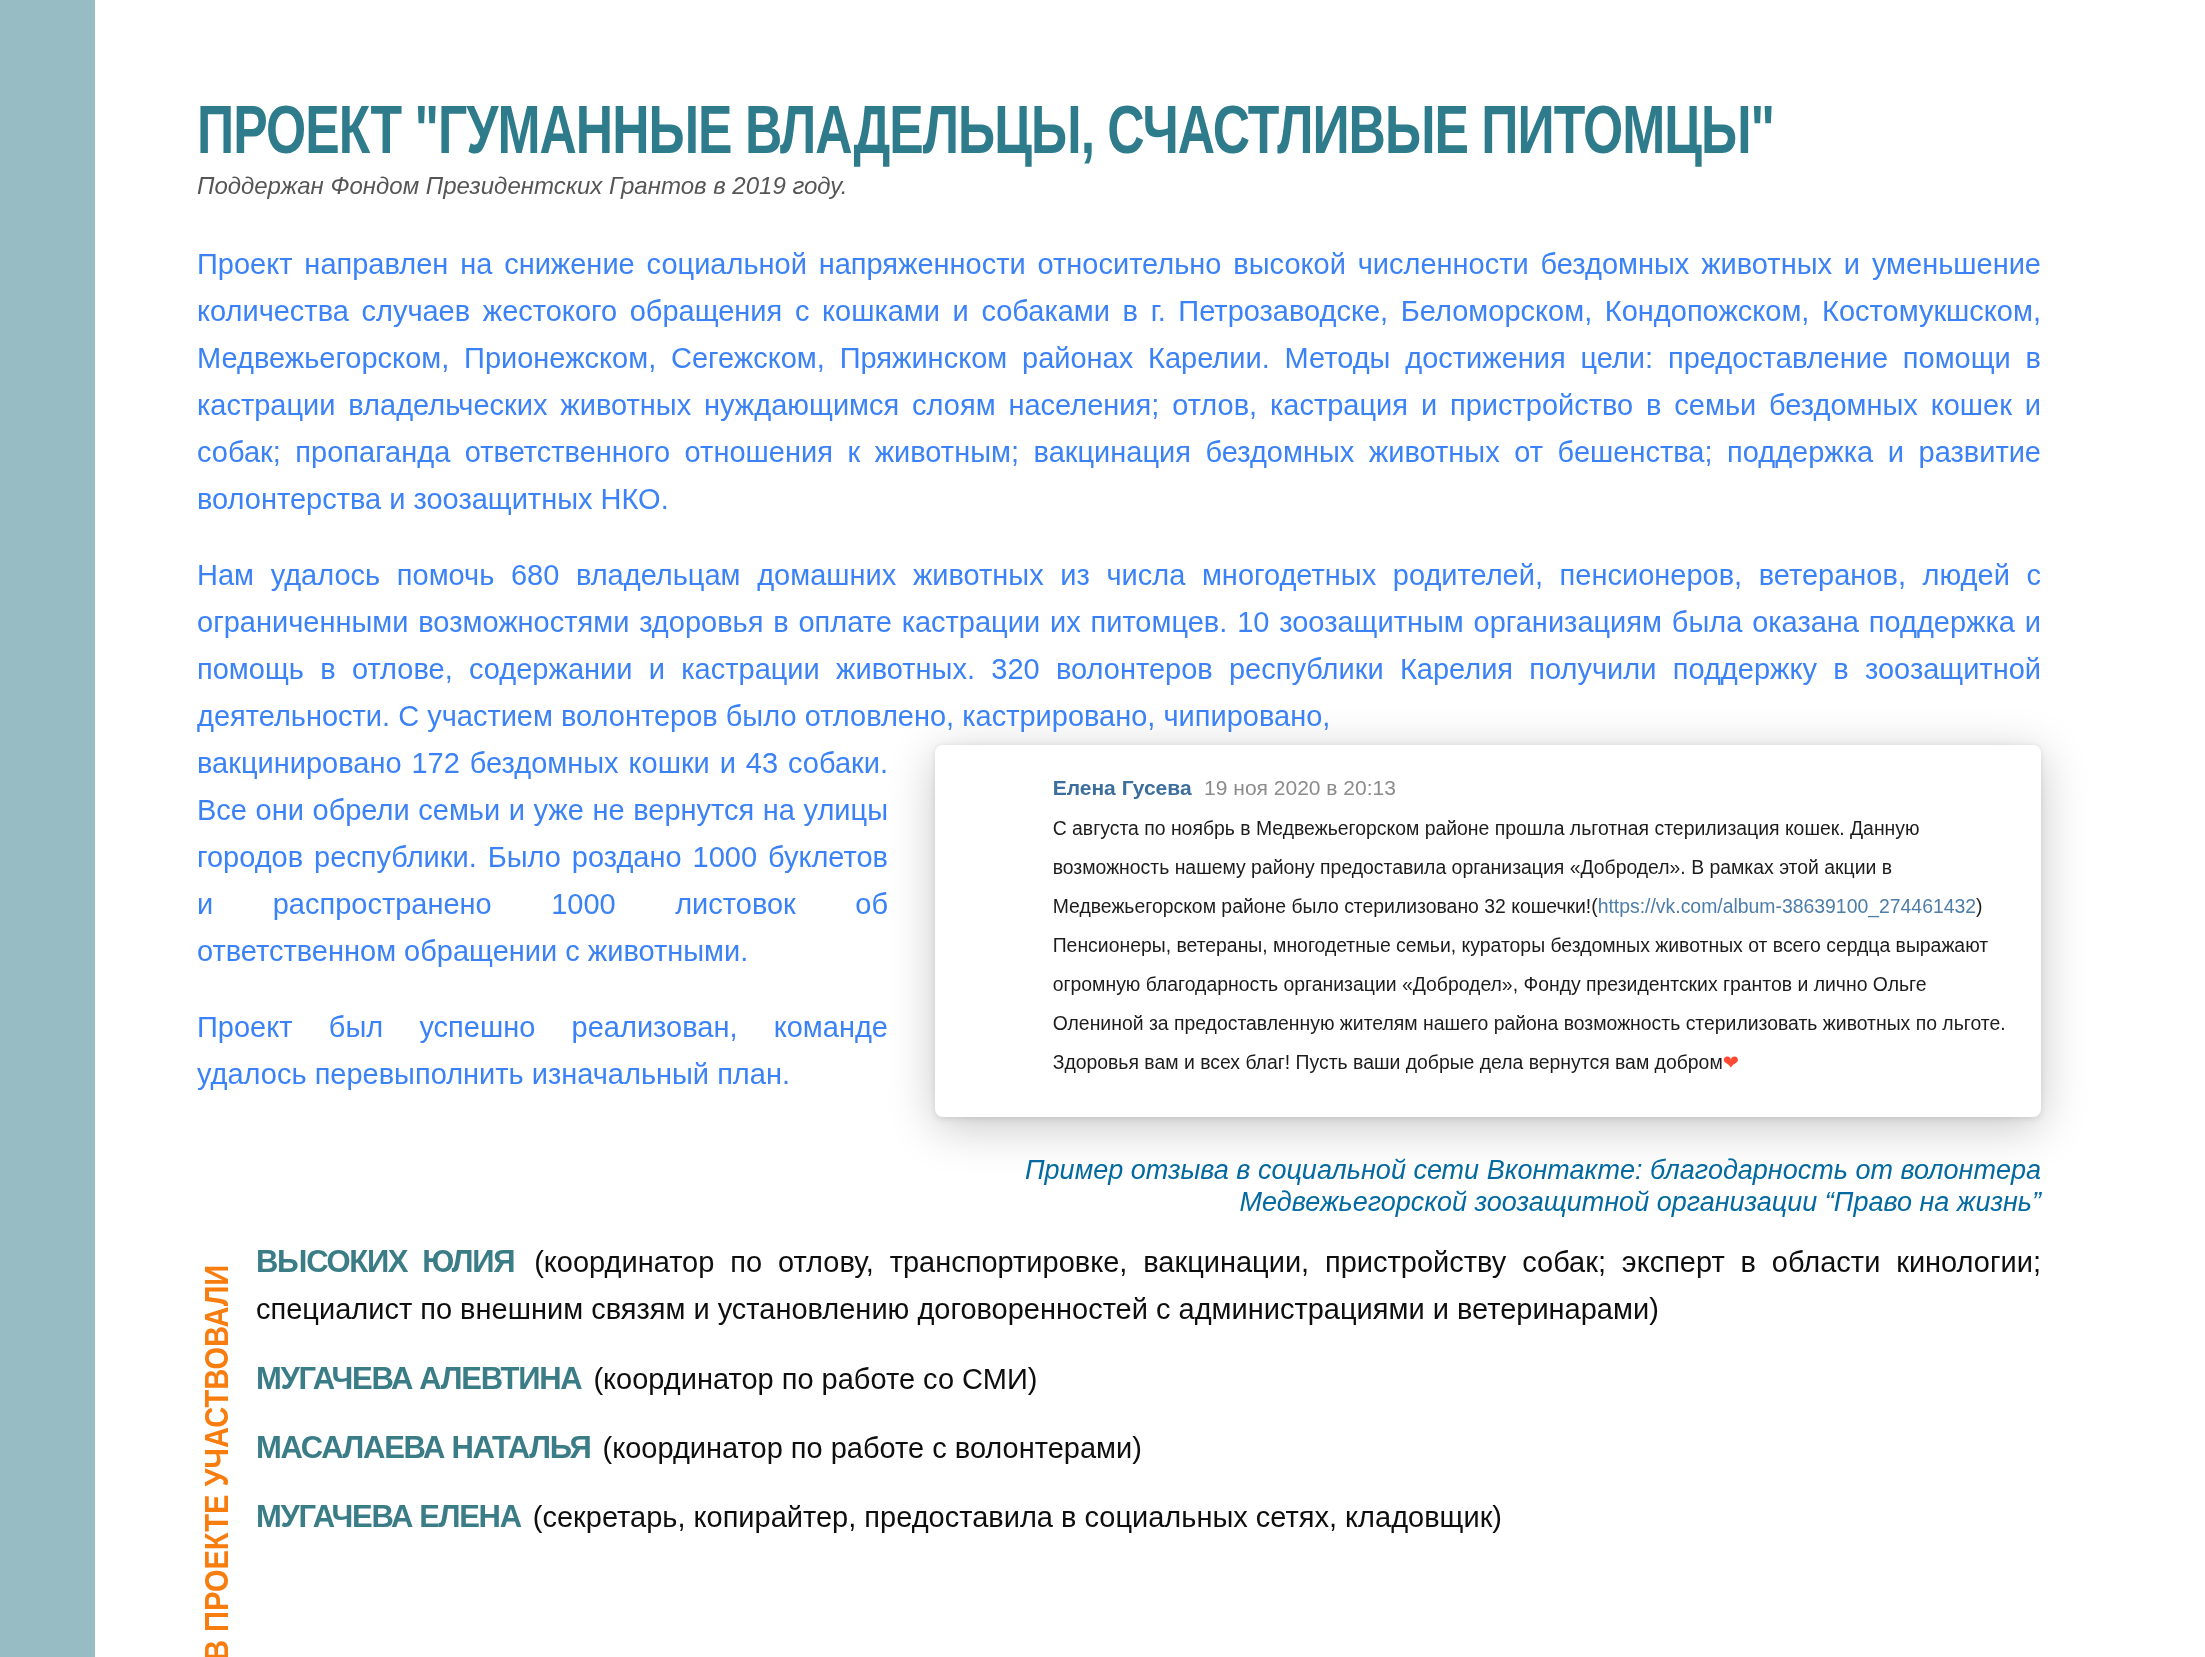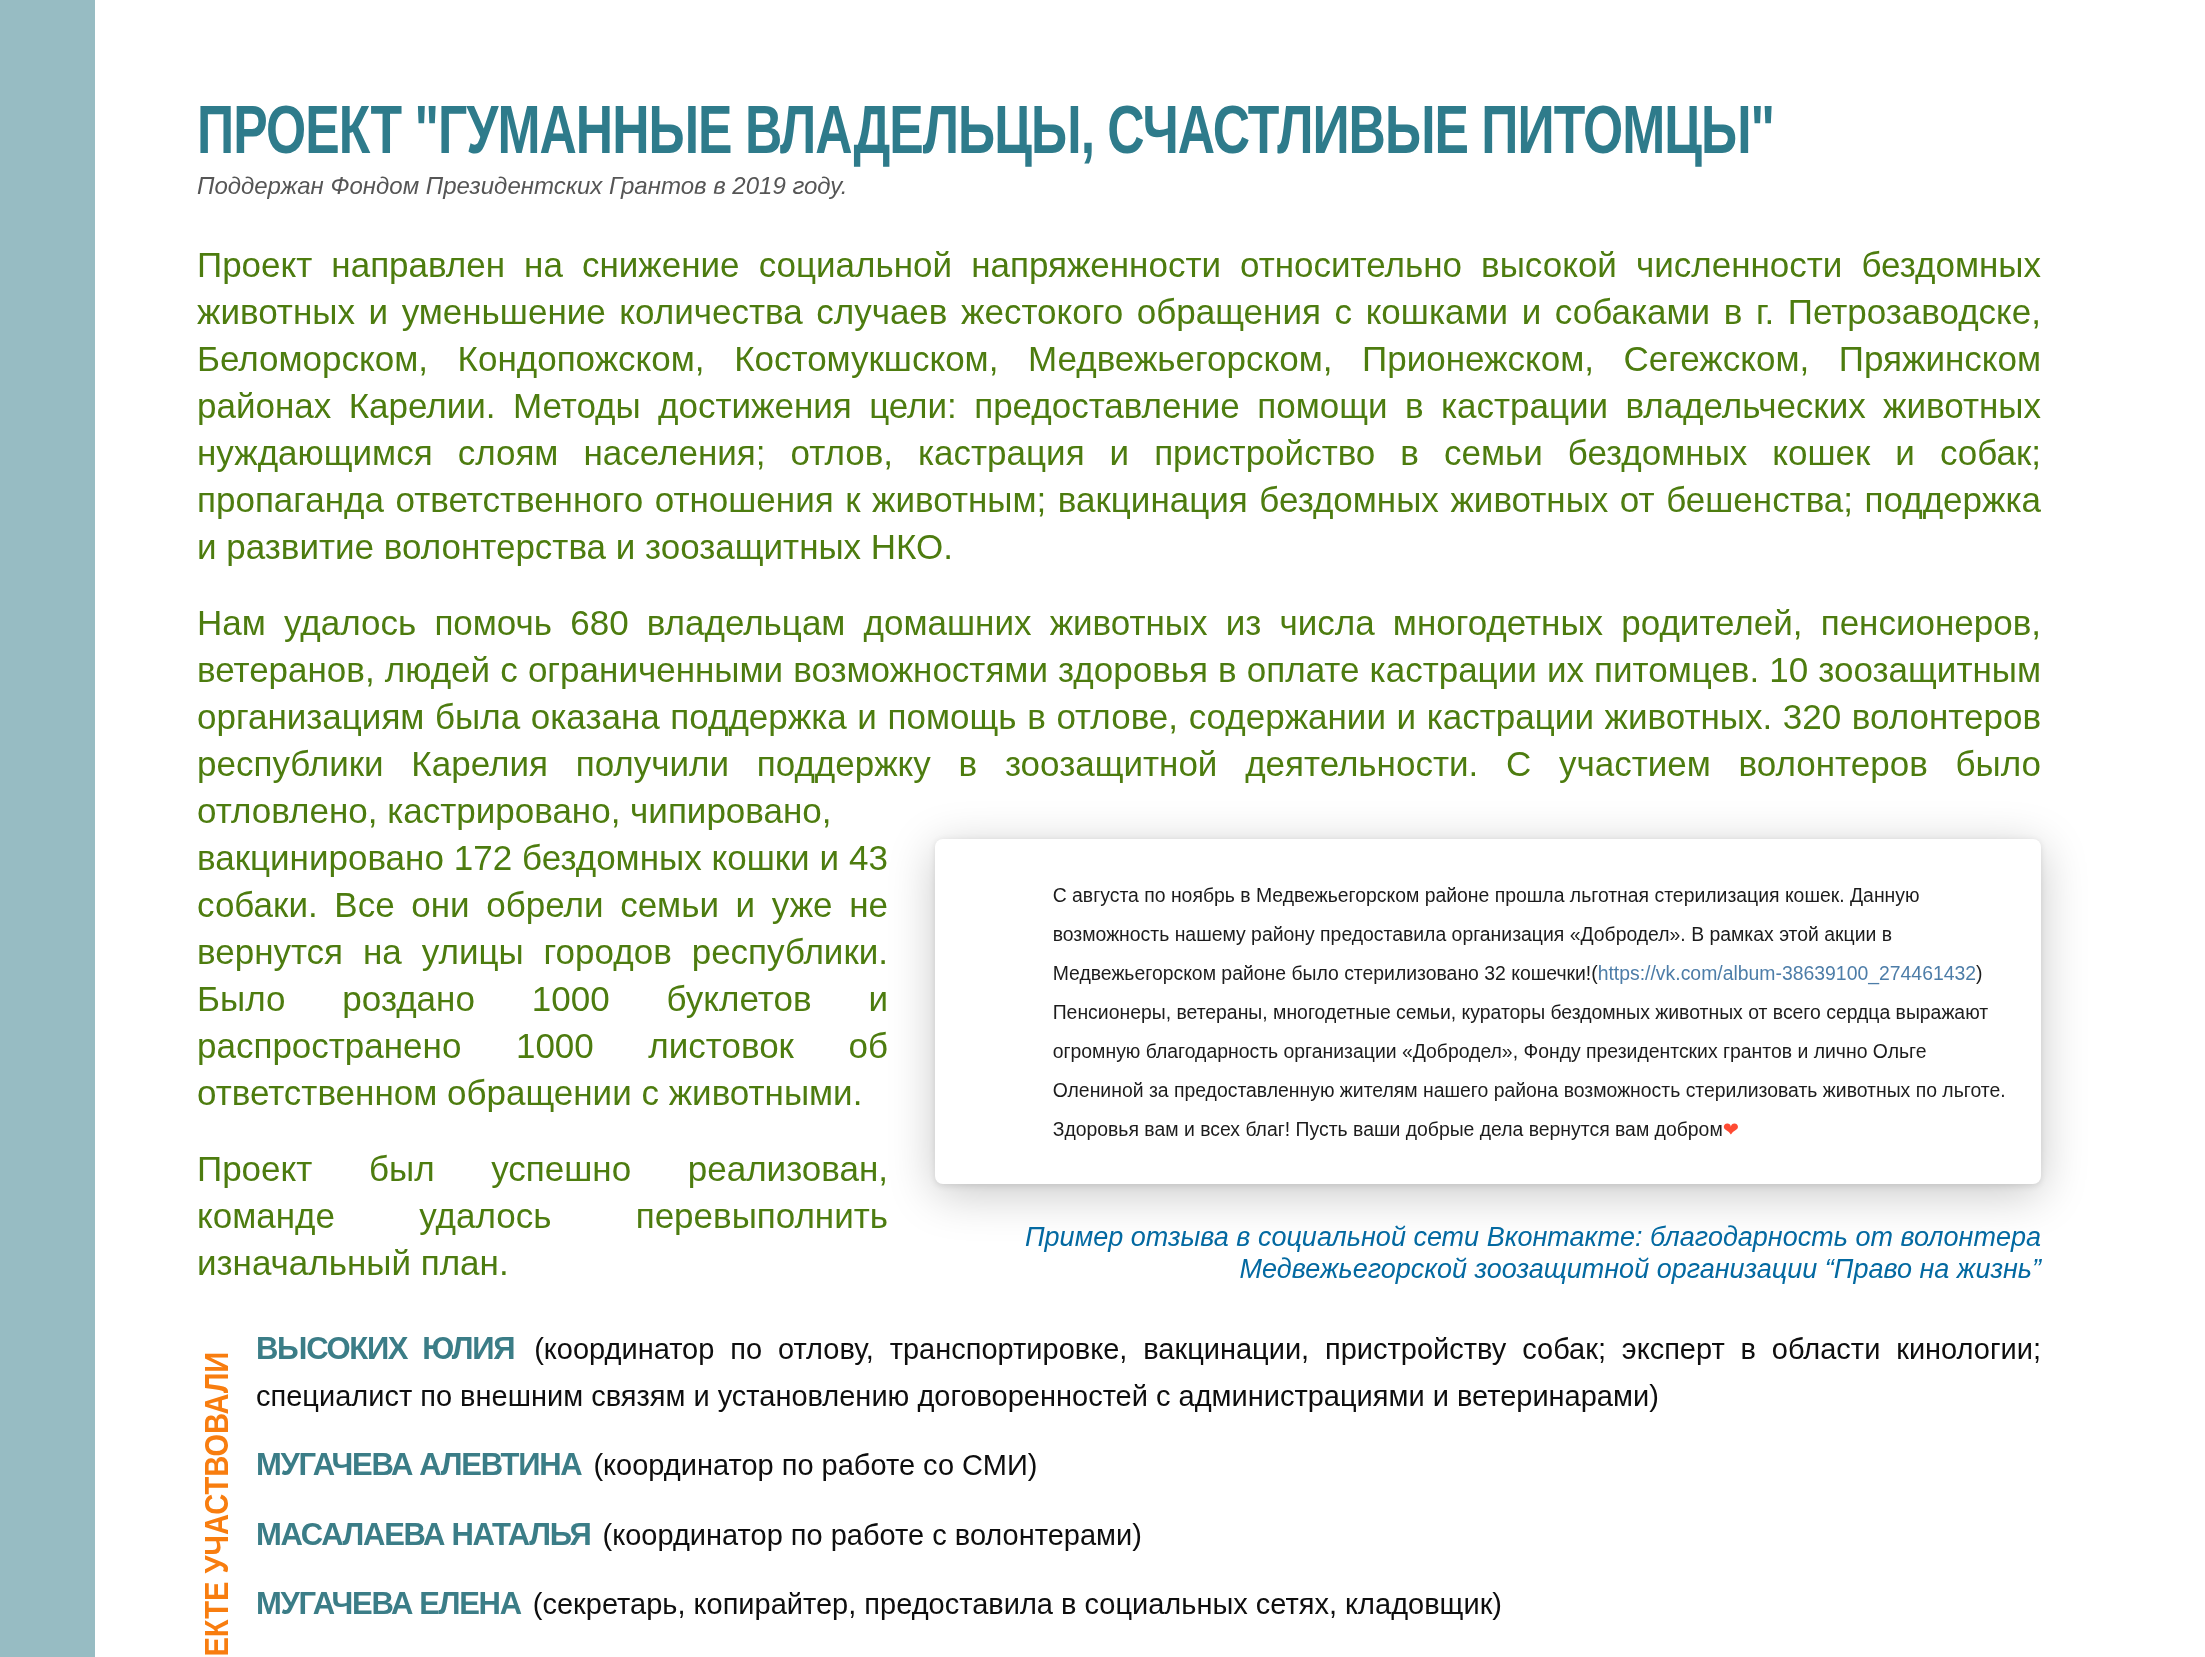--- a/index.html
+++ b/index.html
@@ -38,24 +38,24 @@
   }
   .subtitle {
     margin-top: 4px;
     font-size: 24px;
     font-style: italic;
     color: #565656;
   }
 
   
   .body-text {
-    font-size: 35px;
+    font-size: 29px;
     line-height: 47px;
     text-align: justify;
-    color: #4d7c0f;
+    color: #3b82f6;
     margin: 0;
   }
   .p1 { margin-top: 41px; }
   .p2a { margin-top: 29px; }
   .p2b { margin-top: 0; }
   .p3 { margin-top: 29px; }
 
   
   .float-box {
     float: right;
@@ -153,20 +153,24 @@
 
   <p class="body-text p2a">Нам удалось помочь 680 владельцам домашних животных из числа многодетных родителей, пенсионеров, ветеранов, людей с ограниченными возможностями здоровья в оплате кастрации их питомцев. 10 зоозащитным организациям была оказана поддержка и помощь в отлове, содержании и кастрации животных. 320 волонтеров республики Карелия получили поддержку в зоозащитной деятельности. С участием волонтеров было отловлено, кастрировано, чипировано,</p>
 
   <div class="wrap">
 
     <aside class="float-box">
       <div class="vk-card">
         <div class="vk-row">
           <div class="vk-avatar"></div>
           <div class="vk-main">
+            <div class="vk-name-line">
+              <span class="vk-name">Елена Гусева</span>
+              <span class="vk-date">19 ноя 2020 в 20:13</span>
+            </div>
             <div class="vk-text">
               <span>С августа по ноябрь в Медвежьегорском районе прошла льготная стерилизация кошек. Данную возможность нашему району предоставила организация «Добродел». В рамках этой акции в Медвежьегорском районе было стерилизовано 32 кошечки!(</span><a class="vk-link">https://vk.com/album-38639100_274461432</a><span>) Пенсионеры, ветераны, многодетные семьи, кураторы бездомных животных от всего сердца выражают огромную благодарность организации «Добродел», Фонду президентских грантов и лично Ольге Олениной за предоставленную жителям нашего района возможность стерилизовать животных по льготе. Здоровья вам и всех благ! Пусть ваши добрые дела вернутся вам добром</span><span class="vk-heart">❤</span>
             </div>
           </div>
         </div>
       </div>
       <div class="caption">Пример отзыва в социальной сети Вконтакте: благодарность от волонтера Медвежьегорской зоозащитной организации “Право на жизнь”</div>
     </aside>
 
     <p class="body-text p2b">вакцинировано 172 бездомных кошки и 43 собаки. Все они обрели семьи и уже не вернутся на улицы городов республики. Было роздано 1000 буклетов и распространено 1000 листовок об ответственном обращении с животными.</p>

